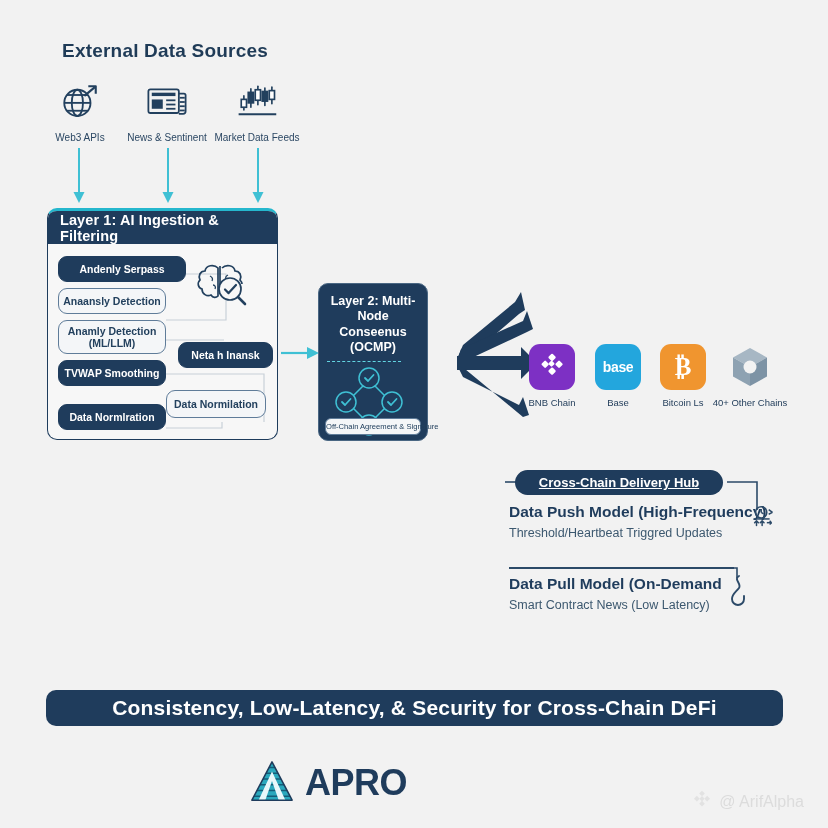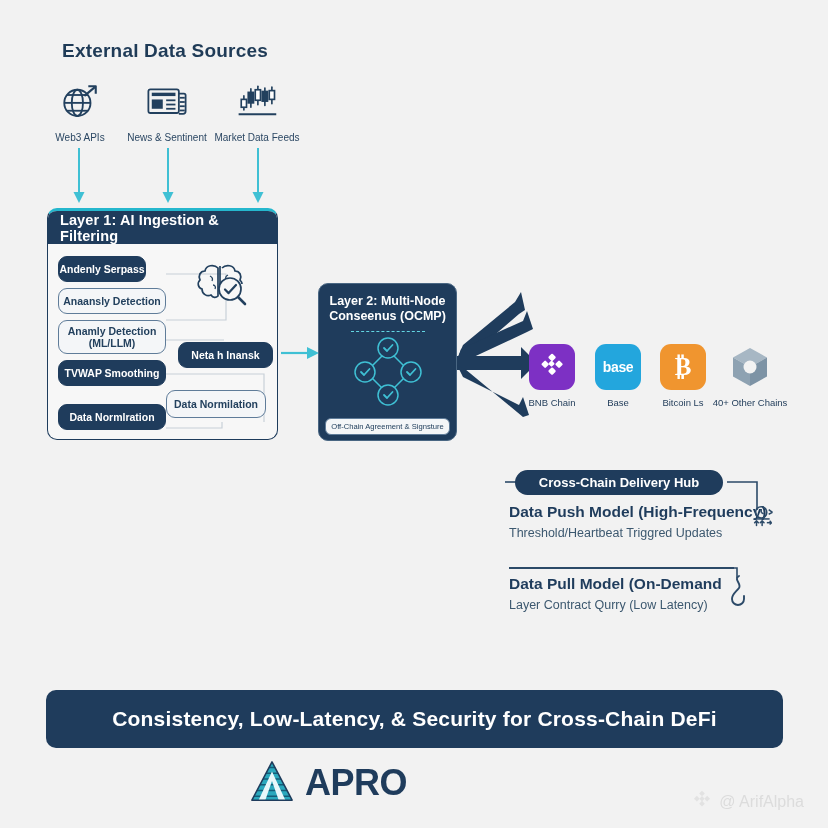--- a/index.html
+++ b/index.html
@@ -48,25 +48,25 @@
     display: flex; align-items: center; justify-content: center;
     text-align: center; line-height: 1.15;
     font-size: 10.5px; font-weight: bold;
   }
   .pill.dark { background: #1f3c5c; color: #fff; border: 1px solid #1f3c5c; }
   .pill.light { background: #f4f6f8; color: #23415e; border: 1.3px solid #5f7c99; }
   .connector { position: absolute; border-color: #c3ccd4; }
 
   
   #layer2 {
-    position: absolute; left: 318px; top: 283px; width: 139px; height: 158px;
+    position: absolute; left: 318px; top: 283px; width: 110px; height: 158px;
     background: #1f3c5c; border-radius: 10px;
     border: 1.5px solid #4a6783;
     padding: 10px 8px 0;
-    display: flex; flex-direction: column; align-items: center;
+    display: flex; flex-direction: column; 
   }
   #layer2-title {
     color: #fff; font-size: 12.5px; font-weight: bold; text-align: center;
     line-height: 1.22;
   }
   #layer2-div { width: 74px; height: 1px; border-top: 1px dashed #63d6e2; margin: 6px 0 2px; }
   #layer2-sub {
     position: absolute; left: 6px; right: 6px; bottom: 5px;
     background: #f4f6f8; color: #23415e; border: 1px solid #5f7c99;
     border-radius: 6px; font-size: 7.6px; text-align: center; padding: 3px 0;
@@ -83,32 +83,32 @@
   #chain-0 { left: 512px; top: 344px; }
   #chain-1 { left: 578px; top: 344px; }
   #chain-2 { left: 643px; top: 344px; }
   #chain-3 { left: 710px; top: 344px; }
 
   
   #hub-pill {
     position: absolute; left: 515px; top: 470px; width: 208px; height: 25px;
     background: #1f3c5c; color: #fff; border-radius: 13px;
     display: flex; align-items: center; justify-content: center;
-    font-size: 13px; font-weight: bold;
+    font-size: 13px; font-weight: bold; text-decoration: underline;
   }
   .hub-block { position: absolute; left: 509px; width: 280px; }
   #hub-push { top: 503px; }
   #hub-pull { top: 575px; }
   .hub-title { font-size: 15.5px; font-weight: bold; color: #1f3c5c; white-space: nowrap; }
   .hub-sub { font-size: 12.5px; color: #3c586f; margin-top: 5px; white-space: nowrap; }
   #hub-rule { position: absolute; left: 509px; top: 567px; width: 225px; height: 1.6px; background: #2c4a68; }
 
   
   #banner {
-    position: absolute; left: 46px; top: 690px; width: 737px; height: 58px;
+    position: absolute; left: 46px; top: 690px; width: 737px; height: 36px;
     background: #1f3c5c; border-radius: 10px;
     display: flex; align-items: center; justify-content: center;
     color: #fff; font-size: 21px; font-weight: bold; letter-spacing: .2px;
   }
   #logo { position: absolute; left: 0; top: 758px; width: 656px;
           display: flex; align-items: center; justify-content: center; gap: 10px; }
   #logo-text { font-size: 36px; font-weight: bold; color: #1f3c5c; letter-spacing: -.5px; }
 
   #watermark {
     position: absolute; right: 24px; bottom: 14px;
@@ -199,21 +199,21 @@
         <path d="M0 8 H60 V54 H0" fill="none" stroke="#c8d0d8" stroke-width="1.2"></path>
       </svg>
       <svg class="connector" style="left:118px; top:82px; width:68px; height:50px;">
         <path d="M0 14 H58" fill="none" stroke="#c8d0d8" stroke-width="1.2"></path>
       </svg>
       <svg class="connector" style="left:118px; top:120px; width:110px; height:72px;">
         <path d="M0 10 H98 V58" fill="none" stroke="#c8d0d8" stroke-width="1.2"></path>
         <path d="M0 64 H56 V58" fill="none" stroke="#c8d0d8" stroke-width="1.2"></path>
       </svg>
 
-      <div class="pill dark" style="left:10px; top:12px;  width:88px; height:26px;">Andenly Serpass</div>
+      <div class="pill dark" style="left:10px; top:12px;  width:128px; height:26px;">Andenly Serpass</div>
       <div class="pill light" style="left:10px; top:44px;  width:108px; height:26px;">Anaansly Detection</div>
       <div class="pill light" style="left:10px; top:76px;  width:108px; height:34px;">Anamly Detection (ML/LLM)</div>
       <div class="pill dark" style="left:10px; top:116px; width:108px; height:26px;">TVWAP Smoothing</div>
       <div class="pill dark" style="left:130px; top:98px; width:95px;  height:26px;">Neta h Inansk</div>
       <div class="pill light" style="left:118px; top:146px; width:100px; height:28px;">Data Normilation</div>
       <div class="pill dark" style="left:10px; top:160px; width:108px; height:26px;">Data Normlration</div>
 
       <div style="position:absolute; left:140px; top:10px;">
         <svg width="64" height="64" viewBox="0 0 64 64" fill="none" stroke="#22405e" stroke-width="1.7">
           <path d="M30 14c-4-4-12-3-13 3-5 0-7 5-5 9-3 3-2 8 2 9 0 5 5 8 9 6 2 3 5 3 7 1z"></path>
@@ -328,21 +328,21 @@
     </svg>
   </div>
 
   <div id="hub-rule"></div>
   <svg style="position:absolute; left:728px; top:562px; width:16px; height:16px;">
     <path d="M1 6 H9 V16" fill="none" stroke="#2c4a68" stroke-width="1.6"></path>
   </svg>
 
   <div class="hub-block" id="hub-pull">
     <div class="hub-title">Data Pull Model (On-Demand</div>
-    <div class="hub-sub">Layer Contract Qurry (Low Latency)</div>
+    <div class="hub-sub">Smart Contract News (Low Latency)</div>
   </div>
   <div style="position:absolute; left:726px; top:574px;">
     <svg width="26" height="36" viewBox="0 0 26 36" fill="none" stroke="#2c4a68" stroke-width="1.9" stroke-linecap="round">
       <path d="M13 2 C7 5 16 10 13 14 C10 18 6 20 6 25 a6 6 0 0 0 12 0 v-3"></path>
     </svg>
   </div>
 
   <div id="banner">Consistency, Low-Latency, &amp; Security for Cross-Chain DeFi</div>
 
   <div id="logo">

